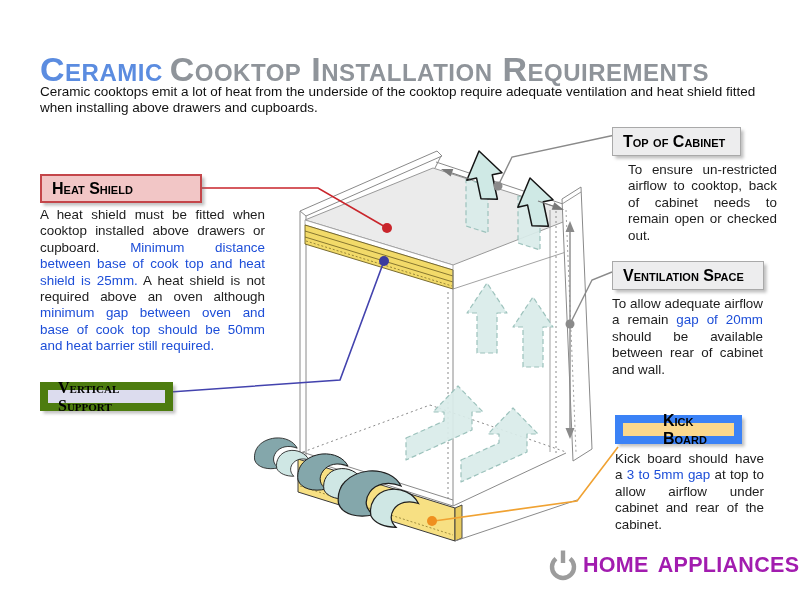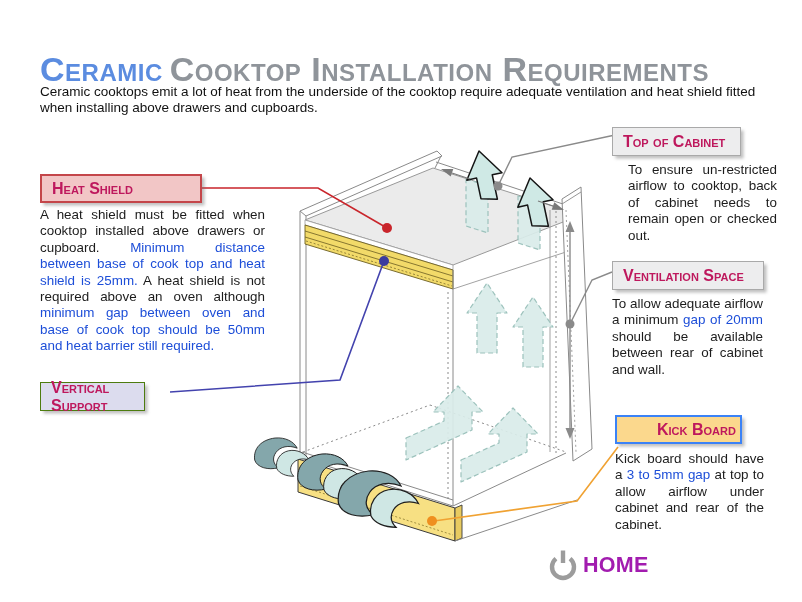--- a/index.html
+++ b/index.html
@@ -6,27 +6,27 @@
   #stage{position:relative;width:802px;height:602px;background:#ffffff;overflow:hidden;
          font-family:"Liberation Sans","DejaVu Sans",sans-serif;color:#1c1c1c;}
   .abs{position:absolute;}
   
   #title{left:40px;top:50px;font-variant:small-caps;font-weight:600;font-size:34px;letter-spacing:.5px;white-space:nowrap;}
   #title .t-blue{color:#5b8ce0;}
   #title .t-gray{color:#8f949a;margin-left:7px;}
   #subtitle{left:40px;top:84px;width:732px;font-size:13.5px;line-height:15.5px;color:#111;}
   
   .labelbox{box-sizing:border-box;height:29px;display:flex;align-items:center;padding-left:10px;
-            font-variant:small-caps;font-weight:700;font-size:16px;color:#be185d;
+            font-variant:small-caps;font-weight:700;font-size:16px;color:#000000;
             box-shadow:2.5px 2.5px 3px rgba(110,110,110,.45);}
   #box-heat{left:40px;top:174px;width:162px;background:#f2c6c6;border:2px solid #c4464a;}
-  #box-vert{left:40px;top:382px;width:105px;background:#dcdcee;border:1px solid #4d7c0f;}
+  #box-vert{left:40px;top:382px;width:133px;background:#dcdcee;border:8px solid #4d7c0f;font-family:Liberation Serif, serif;}
   #box-top{left:612px;top:127px;width:129px;background:#ededee;border:1.5px solid #a9a9a9;}
   #box-vent{left:612px;top:261px;width:152px;background:#ededee;border:1.5px solid #a9a9a9;}
-  #box-kick{left:615px;top:415px;width:127px;background:#fbd88d;border:2px solid #3b82f6;padding-left:40px;}
+  #box-kick{left:615px;top:415px;width:127px;background:#fbd88d;border:8px solid #3b82f6;padding-left:40px;}
   
   .para{font-size:13.4px;line-height:16.4px;text-align:justify;color:#1c1c1c;}
   .para .alert{color:#1d4ed8;}
   #para-heat{left:40px;top:207px;width:225px;}
   #para-vert{left:40px;top:417px;width:233px;}
   #para-top{left:628px;top:162px;width:149px;}
   #para-vent{left:612px;top:296px;width:151px;}
   #para-kick{left:615px;top:451px;width:149px;}
   
   #logo{left:548px;top:549px;display:flex;align-items:center;gap:5px;}
@@ -163,24 +163,25 @@
   </div>
   <div class="abs labelbox" id="box-vent">
     <span>Ventilation Space</span>
   </div>
   <div class="abs labelbox" id="box-kick">
     <span>Kick Board</span>
   </div>
 
   <div class="abs para" id="para-heat"><span>A heat shield must be fitted when cooktop installed above drawers or cupboard. </span><span class="alert">Minimum distance between base of cook top and heat shield is 25mm.</span><span> A heat shield is not required above an oven although </span><span class="alert">minimum gap between oven and base of cook top should be 50mm and heat barrier still required.</span></div>
   <div class="abs para" id="para-top"><span>To ensure un-restricted airflow to cooktop, back of cabinet needs to remain open or checked out.</span></div>
-  <div class="abs para" id="para-vent"><span>To allow adequate airflow a minimum </span><span class="alert">gap of 20mm</span><span> should be available between rear of cabinet and wall.</span></div>
+  <div class="abs para" id="para-vent"><span>To allow adequate airflow a remain </span><span class="alert">gap of 20mm</span><span> should be available between rear of cabinet and wall.</span></div>
   <div class="abs para" id="para-kick"><span>Kick board should have a </span><span class="alert">3 to 5mm gap</span><span> at top to allow airflow under cabinet and rear of the cabinet.</span></div>
 
   <div class="abs" id="logo">
     <svg width="30" height="32" viewBox="0 0 30 32">
       <path d="M22.07,9.57 A11,11 0 1 1 7.93,9.57" fill="none" stroke="#9c9c9c" stroke-width="4.4"></path>
       <line x1="15" y1="1.5" x2="15" y2="14" stroke="#9c9c9c" stroke-width="4.4"></line>
     </svg>
     <span class="word w1">HOME</span>
+    <span class="word w2">APPLIANCES</span>
   </div>
 
 </div>
 
 </body></html>

